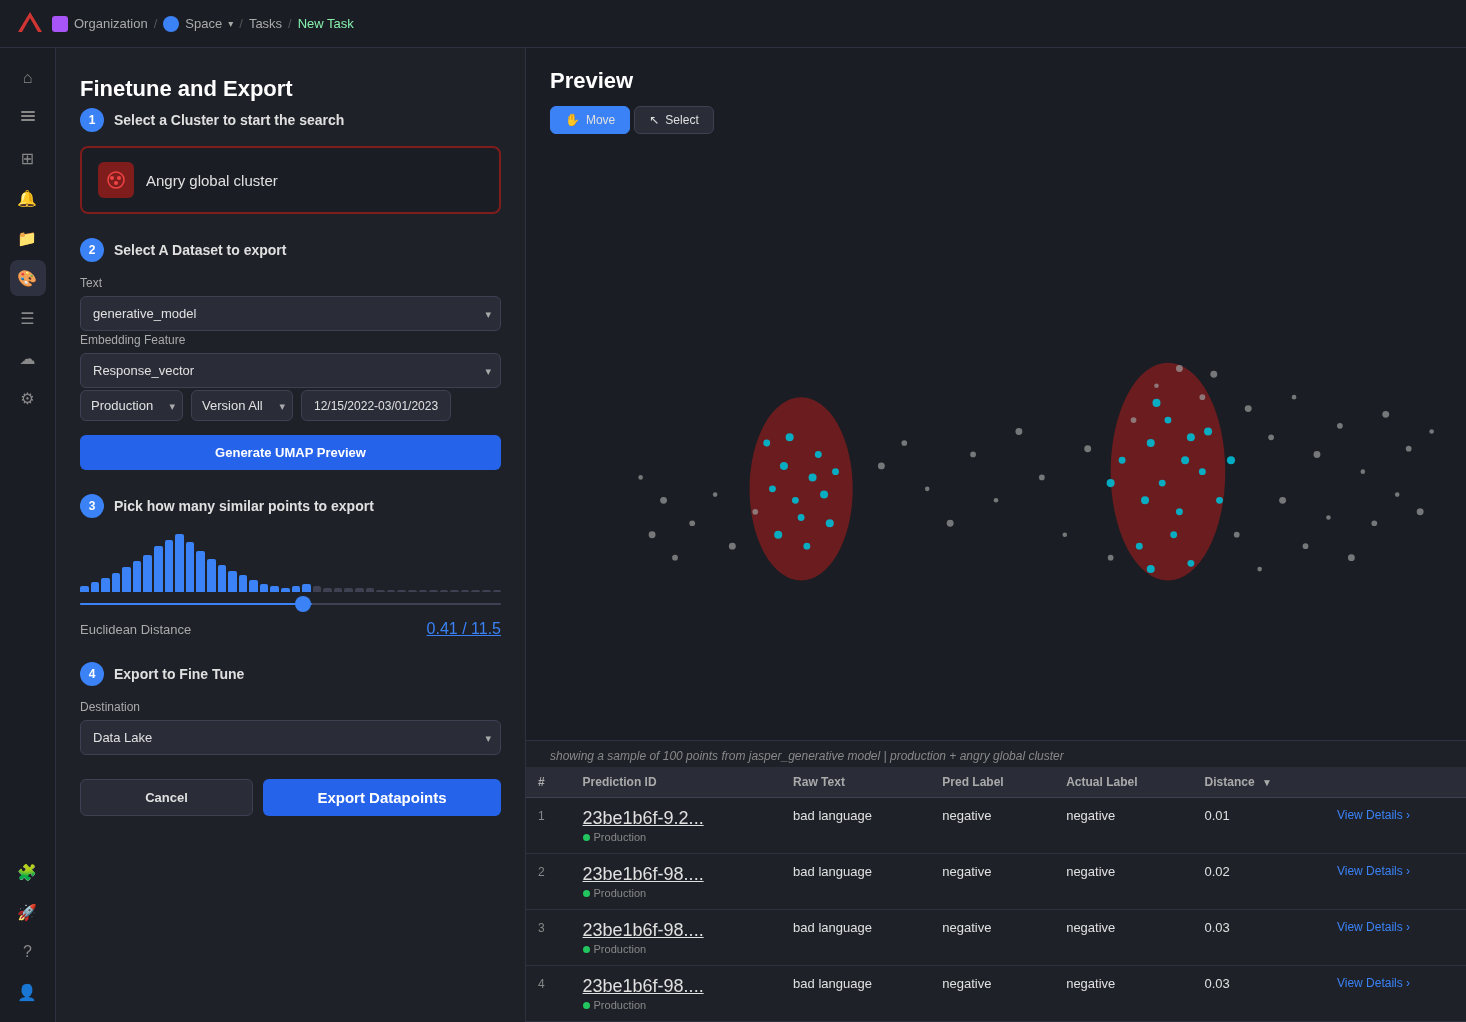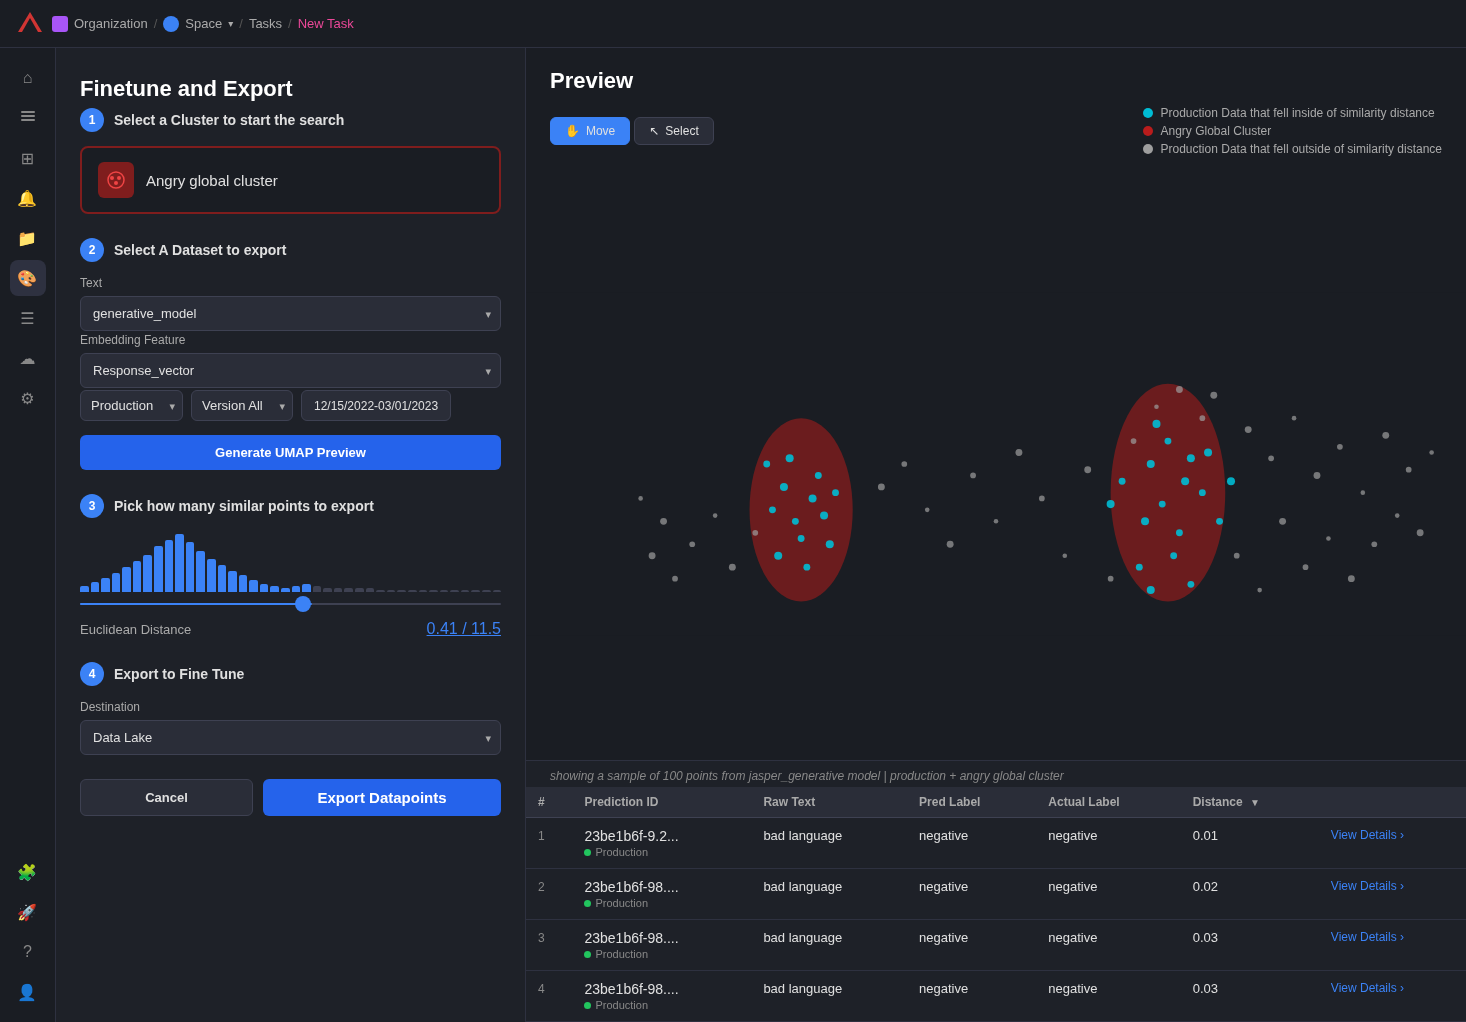--- a/index.html
+++ b/index.html
@@ -5,21 +5,21 @@
     * { box-sizing: border-box; margin: 0; padding: 0; }
     body { font-family: -apple-system, BlinkMacSystemFont, 'Segoe UI', sans-serif; background: #1a1d23; color: #e0e0e0; display: flex; flex-direction: column; height: 1022px; width: 1466px; overflow: hidden; }
 
     
     .topbar { height: 48px; background: #1a1d23; border-bottom: 1px solid #2e3140; display: flex; align-items: center; padding: 4px 16px; gap: 8px; flex-shrink: 0; }
     .topbar-logo { width: 28px; height: 28px; }
     .topbar-breadcrumb { display: flex; align-items: center; gap: 6px; font-size: 13px; color: #aaa; }
     .topbar-breadcrumb .sep { color: #555; }
     .topbar-breadcrumb .org-icon { width: 16px; height: 16px; background: #a855f7; border-radius: 3px; display: inline-block; }
     .topbar-breadcrumb .space-icon { width: 16px; height: 16px; background: #3b82f6; border-radius: 50%; display: inline-block; }
-    .topbar-breadcrumb .active { color: #ec4899; }
+    .topbar-breadcrumb .active { color: #86efac; }
     .space-chevron { font-size: 10px; color: #aaa; }
 
     
     .main-layout { display: flex; flex: 1; overflow: hidden; }
 
     
     .left-nav { width: 56px; background: #1a1d23; border-right: 1px solid #2e3140; display: flex; flex-direction: column; align-items: center; padding: 12px 0; gap: 4px; flex-shrink: 0; }
     .nav-icon { width: 36px; height: 36px; display: flex; align-items: center; justify-content: center; border-radius: 8px; cursor: pointer; color: #888; font-size: 16px; }
     .nav-icon.active { background: #2e3140; color: #fff; }
     .nav-spacer { flex: 1; }
@@ -98,21 +98,21 @@
 
     
     .viz-area { flex: 1; position: relative; overflow: hidden; min-height: 0; }
 
     
     .table-section { background: #1e2128; border-top: 1px solid #2e3140; flex-shrink: 0; }
     .table-info { font-size: 12px; color: #888; font-style: italic; padding: 8px 24px 4px; }
     .data-table { width: 100%; border-collapse: collapse; font-size: 13px; }
     .data-table th { background: #2a2d38; color: #aaa; text-align: left; padding: 8px 12px; font-size: 12px; font-weight: 600; border-bottom: 1px solid #3e4152; }
     .data-table td { padding: 10px 12px; border-bottom: 1px solid #2e3140; color: #e0e0e0; vertical-align: top; }
-    .pred-id { color: #e0e0e0; font-size: 14px; }
+    .pred-id { color: #e0e0e0; font-size: 18px; text-decoration: underline; }
     .prod-badge { display: flex; align-items: center; gap: 4px; font-size: 11px; color: #888; margin-top: 2px; }
     .prod-dot { width: 7px; height: 7px; border-radius: 50%; background: #22c55e; flex-shrink: 0; }
     .view-link { color: #3b82f6; font-size: 12px; text-decoration: none; cursor: pointer; display: flex; align-items: center; gap: 2px; white-space: nowrap; }
     .sort-icon { font-size: 10px; margin-left: 4px; }
     .row-num { color: #888; font-size: 12px; }
 
     
     .scatter-svg { width: 100%; height: 100%; }
   </style>
 </head>
@@ -312,34 +312,20 @@
     <div class="preview-toolbar">
       <div class="tool-btns">
         <button class="tool-btn active">
           <span>✋</span>
           <span>Move</span>
         </button>
         <button class="tool-btn">
           <span>↖</span>
           <span>Select</span>
         </button>
-      </div>
-      <div class="legend">
-        <div class="legend-item">
-          <div class="legend-dot" style="background:#00bcd4;"></div>
-          <span>Production Data that fell inside of similarity distance</span>
-        </div>
-        <div class="legend-item">
-          <div class="legend-dot" style="background:#b91c1c;"></div>
-          <span>Angry Global Cluster</span>
-        </div>
-        <div class="legend-item">
-          <div class="legend-dot" style="background:#9e9e9e;"></div>
-          <span>Production Data that fell outside of similarity distance</span>
-        </div>
       </div>
     </div>
 
     <div class="viz-area">
       <svg class="scatter-svg" viewBox="0 0 820 300" preserveAspectRatio="xMidYMid meet">
 
         <rect width="820" height="300" fill="#1a1d23"></rect>
 
         <ellipse cx="240" cy="190" rx="45" ry="80" fill="#7f1d1d" opacity="0.8"></ellipse>
 

